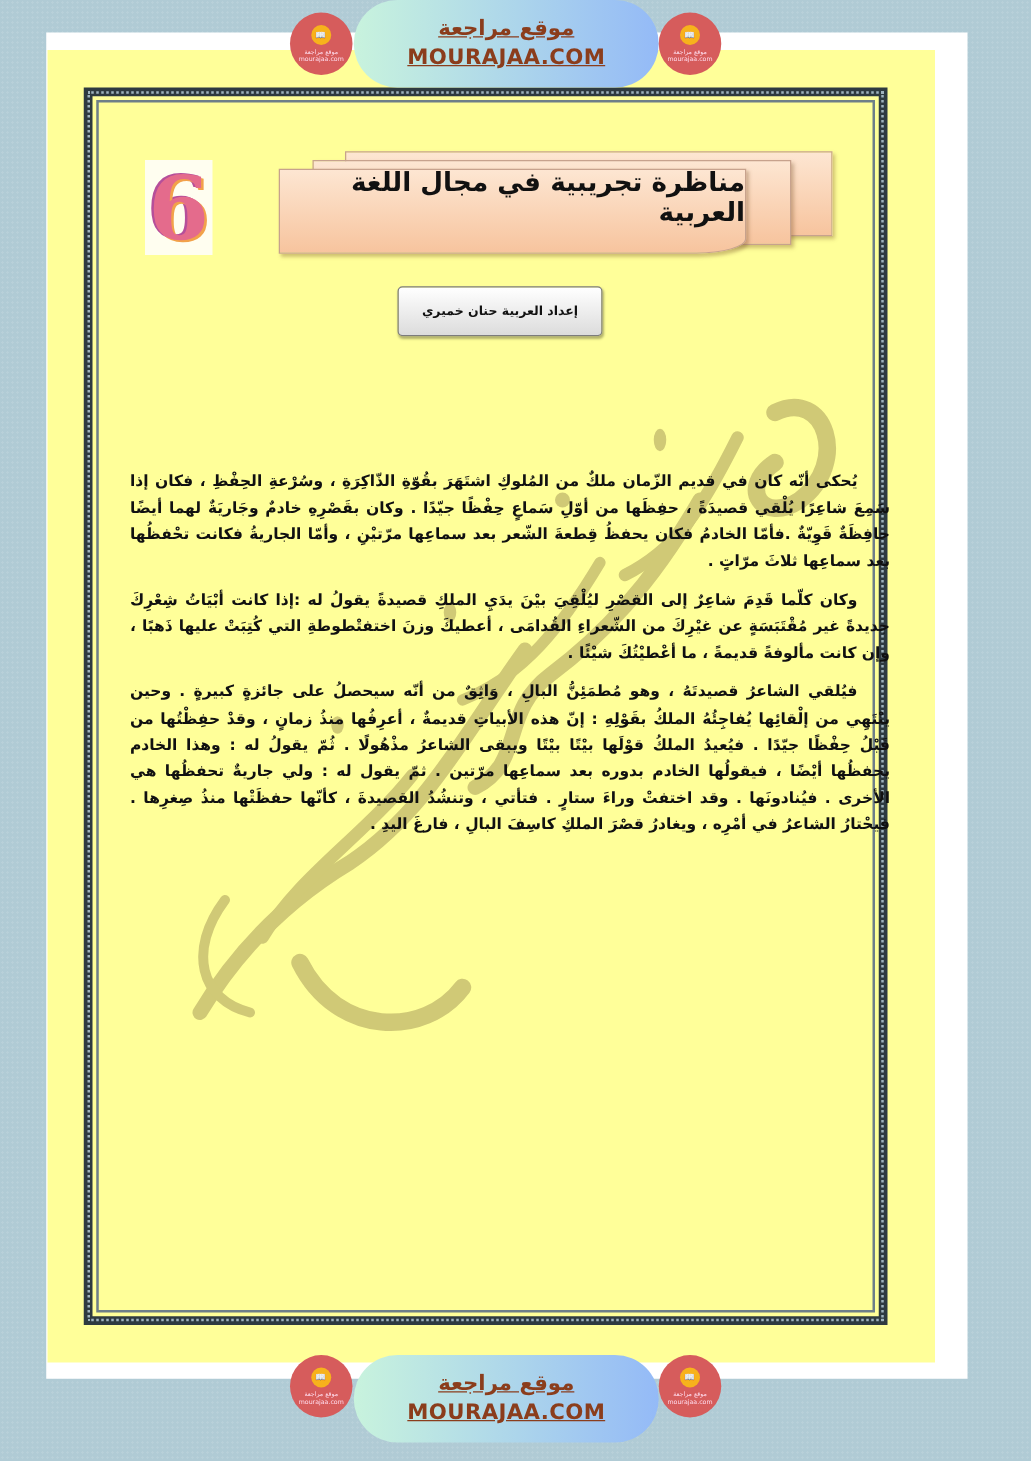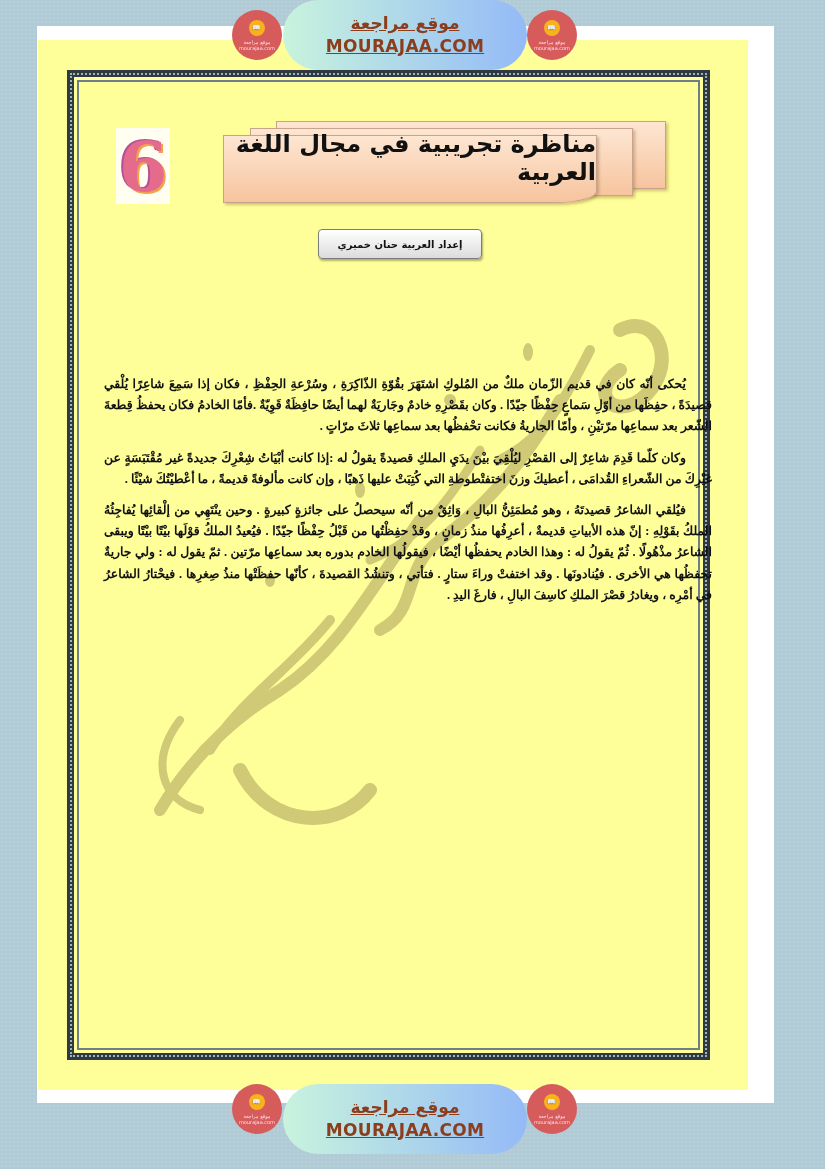--- a/index.html
+++ b/index.html
@@ -79,46 +79,46 @@
     box-shadow: 2px 2px 3px rgba(120,80,40,0.35);
   }
   .tc3 { left: 276px; top: 121px; width: 390px; height: 68px; }
   .tc2 { left: 250px; top: 128px; width: 383px; height: 68px; }
   .tc1 {
     left: 223px; top: 135px; width: 374px; height: 68px;
     border-radius: 0 0 40px 0 / 0 0 12px 0;
     display: flex; align-items: center; justify-content: center;
   }
   .title-text {
-    font-size: 24px; font-weight: bold; color: #111; direction: rtl;
+    font-size: 21px; font-weight: bold; color: #111; direction: rtl;
     margin-top: -22px;
   }
   .author-box {
-    position: absolute; left: 318px; top: 229px; width: 164px; height: 30px;
+    position: absolute; left: 318px; top: 229px; width: 164px; height: 40px;
     border: 1px solid #7c7c7c; border-radius: 4px;
     background: linear-gradient(180deg, #ffffff 0%, #dcdcdc 100%);
     box-shadow: 1px 2px 2px rgba(0,0,0,0.3);
     display: flex; align-items: center; justify-content: center;
     font-size: 10px; font-weight: bold; color: #111; direction: rtl;
   }
 
   
   .watermark {
     position: absolute; left: 120px; top: 290px; width: 560px; height: 560px;
     z-index: 1; pointer-events: none;
   }
 
   
   .story {
     position: absolute; left: 104px; top: 374px; width: 608px;
     direction: rtl; text-align: justify; z-index: 2;
     font-family: "DejaVu Sans", sans-serif; font-weight: bold;
     font-size: 12.4px; line-height: 21.2px; color: #111;
   }
-  .story p { text-indent: 26px; margin-bottom: 10px; font-family: Liberation Serif, serif; }
+  .story p { text-indent: 26px; margin-bottom: 10px; }
 </style>
 </head>
 <body>
 
 <div class="paper"></div>
 <div class="yellow"></div>
 
 <div class="frame">
   <div class="frame-inner"></div>
 </div>

